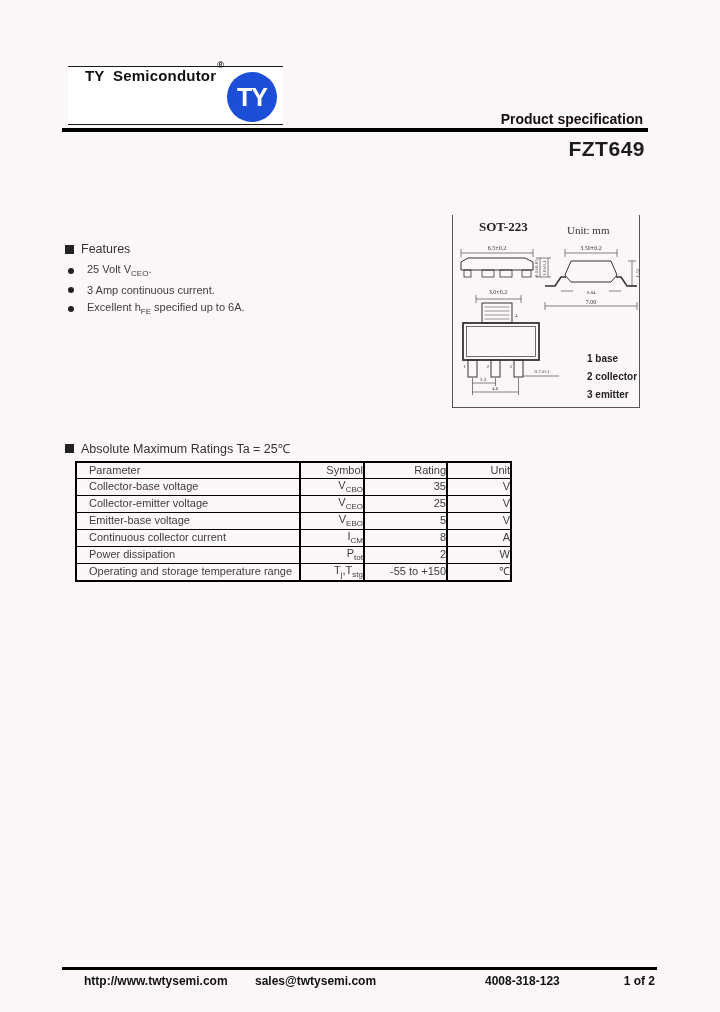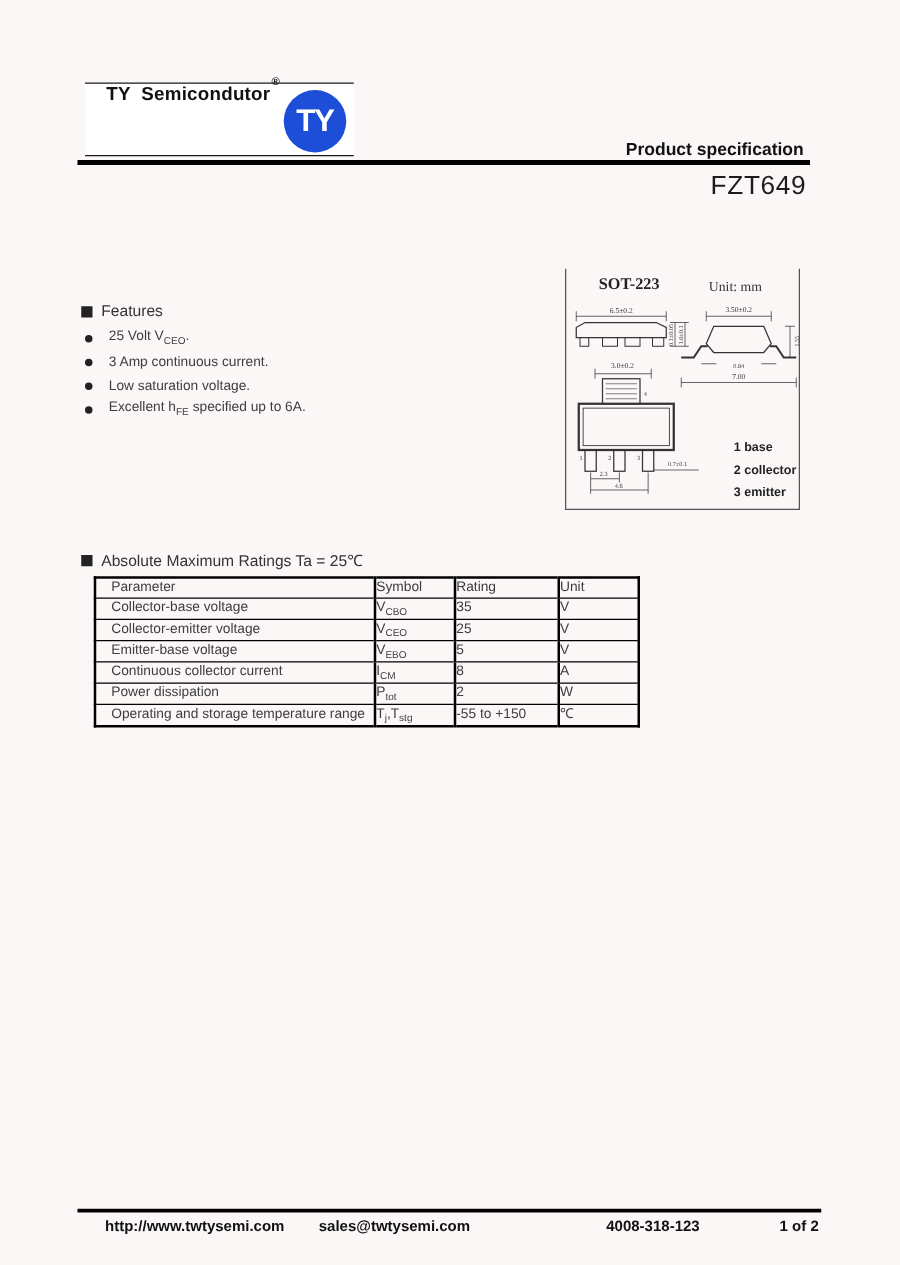--- a/index.html
+++ b/index.html
@@ -14,21 +14,21 @@
   .logo-box{left:68px;top:66px;width:215px;height:59px;background:#fff;
     border-top:1px solid #1a1a1a;border-bottom:1px solid #1a1a1a;
     display:flex;padding-left:17px;box-sizing:border-box;}
   .company{font-weight:bold;font-size:15px;color:#111;white-space:pre;letter-spacing:.2px;}
   .reg{font-size:9px;font-weight:bold;position:relative;top:-7px;color:#111;margin-left:1px;}
   .logo-circle{left:227px;top:72px;width:50px;height:50px;border-radius:50%;
     display:flex;align-items:center;justify-content:center;background:#0d7a10;}
   .logo-circle span{color:#fff;font-weight:bold;font-size:25px;letter-spacing:-1px;}
   .spec-label{left:400px;top:111px;width:243px;text-align:right;font-size:14px;font-weight:bold;color:#111;}
   .rule-top{left:62px;top:128px;width:586px;height:4px;background:#000;}
-  .part-number{left:400px;top:137px;width:245px;text-align:right;font-size:21px;font-weight:normal;color:#1c1c1c;letter-spacing:.5px;}
+  .part-number{left:400px;top:137px;width:245px;text-align:right;font-size:21px;font-weight:bold;color:#1c1c1c;letter-spacing:.5px;}
 
   
   .sec-title{font-size:12.5px;color:#333;display:flex;align-items:center;}
   .sq{display:inline-block;width:9px;height:9px;background:#222;margin-right:7px;flex:none;}
   .features-title{left:65px;top:242px;}
   .features-list{left:68px;top:261px;width:360px;}
   .feature-item{height:19px;display:flex;align-items:center;font-size:11px;color:#3d3d3d;}
   .bullet{width:6px;height:6px;border-radius:50%;background:#222;margin-right:13px;flex:none;}
   .feature-text sub{font-size:8px;}
 
@@ -39,21 +39,21 @@
   .unit-label{left:114px;top:9px;font-family:"Liberation Serif",serif;font-size:11px;color:#333;}
   .legend-item{left:134px;font-size:10px;font-weight:bold;color:#222;}
   .dim{font-family:"Liberation Serif",serif;font-size:6px;fill:#333;stroke:none;}
   .dims{font-family:"Liberation Serif",serif;font-size:5px;fill:#333;stroke:none;}
 
   
   .ratings-title{left:65px;top:440px;}
   .ratings-table{left:75px;top:461px;border-collapse:collapse;table-layout:fixed;border:2px solid #000;}
   .ratings-table th,.ratings-table td{
     border:1px solid #000;font-weight:normal;font-size:11px;color:#3d3d3d;
-    text-align:left;height:16px;padding:0;line-height:1.2;}
+    text-align:right;height:16px;padding:0;line-height:1.2;}
   .ratings-table th{height:15px;}
   .ratings-table td:first-child,.ratings-table th:first-child{text-align:left;padding-left:12px;}
   .ratings-table td:nth-child(n+2),.ratings-table th:nth-child(n+2){border-left:2px solid #000;}
   .ratings-table sub{font-size:8px;}
 
   
   .rule-bottom{left:62px;top:967px;width:595px;height:3px;background:#000;}
   .footer-text{top:974px;font-size:12px;font-weight:bold;color:#111;}
 </style>
 </head>
@@ -75,24 +75,20 @@
   <span>Features</span>
 </div>
 <div class="abs features-list">
     <div class="feature-item">
       <span class="bullet"></span>
       <span class="feature-text"><span>25 Volt V</span><sub>CEO</sub><span>.</span></span>
     </div>
     <div class="feature-item">
       <span class="bullet"></span>
       <span class="feature-text"><span>3 Amp continuous current.</span></span>
-    </div>
-    <div class="feature-item">
-      <span class="bullet"></span>
-      <span class="feature-text"><span>Low saturation voltage.</span></span>
     </div>
     <div class="feature-item">
       <span class="bullet"></span>
       <span class="feature-text"><span>Excellent h</span><sub>FE</sub><span> specified up to 6A.</span></span>
     </div>
   </div>
 
 <div class="abs diagram-box">
   <div class="abs pkg-name">SOT-223</div>
   <div class="abs unit-label">Unit: mm</div>

